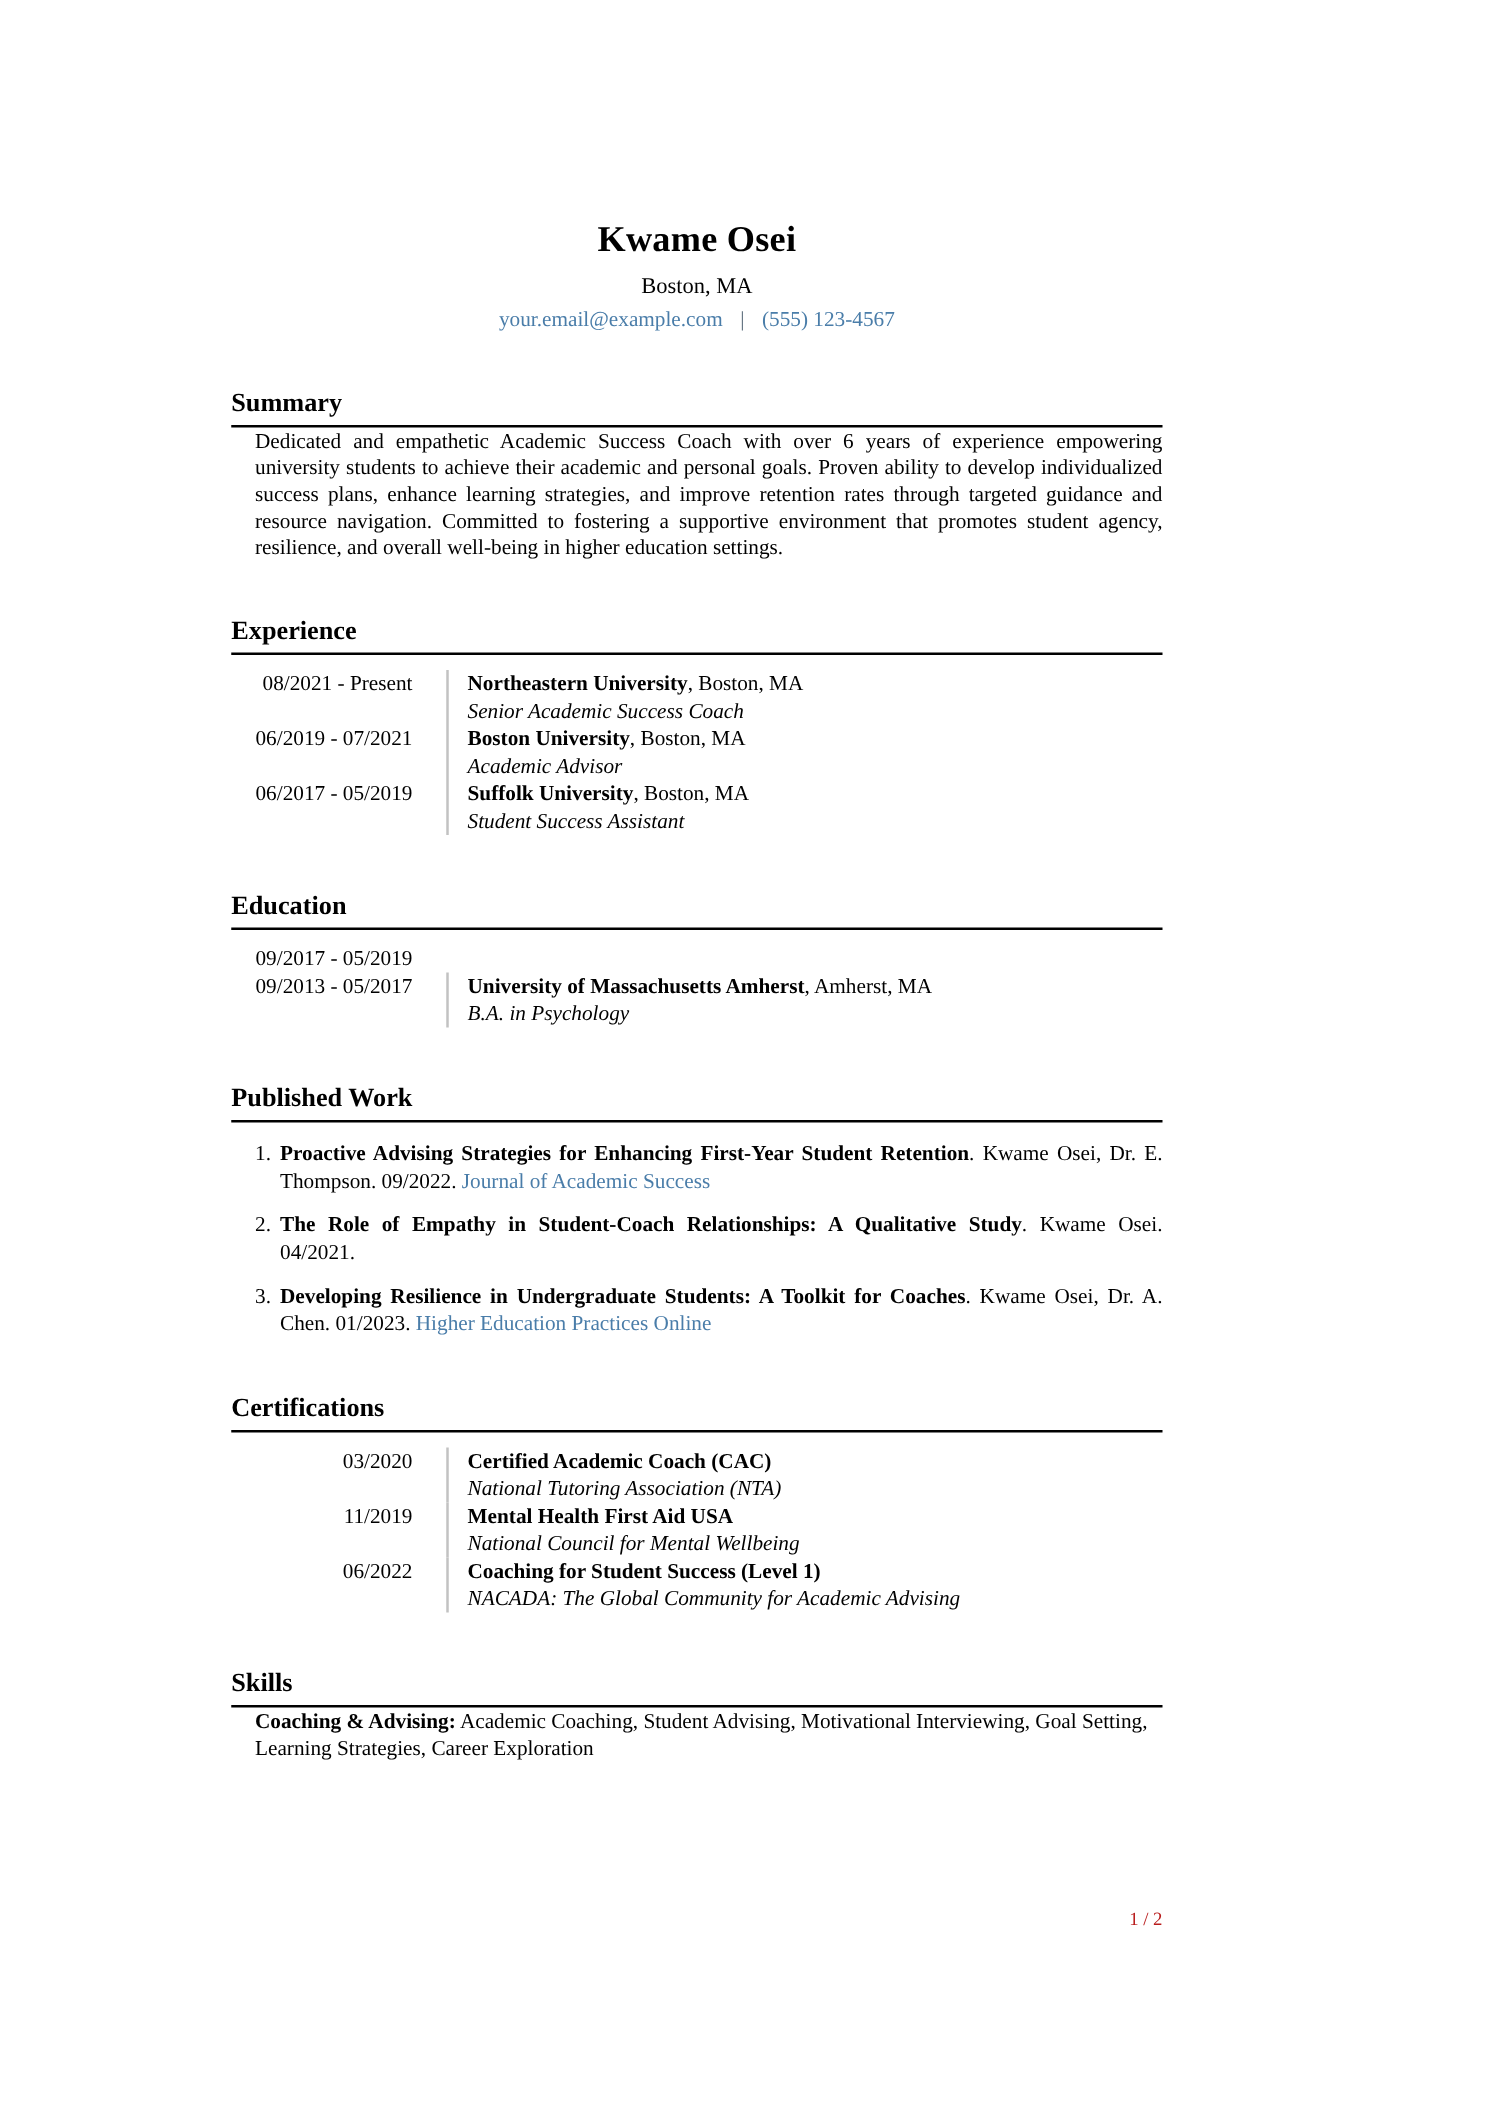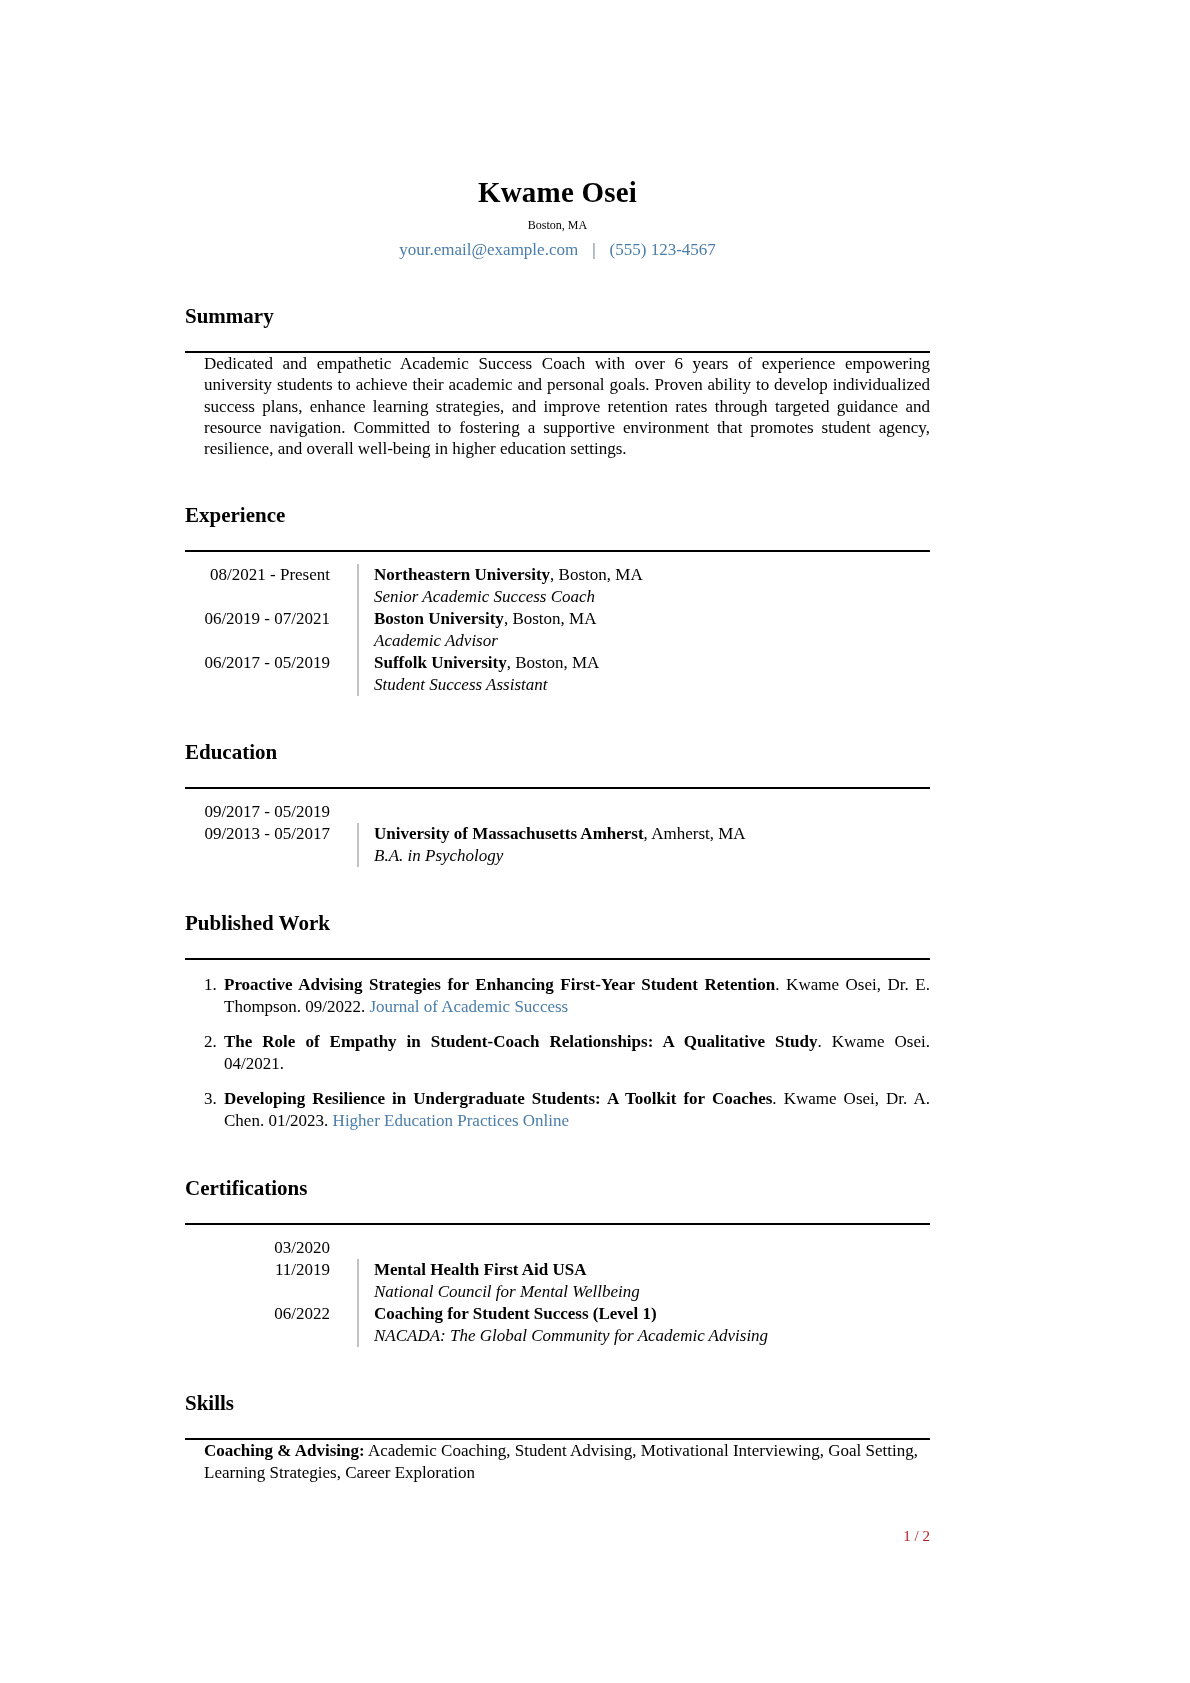--- a/index.html
+++ b/index.html
@@ -18,30 +18,30 @@
   .doc {
     position: absolute;
     left: 185px; top: 0;
     width: 745px;
     padding-top: 176px;
   }
 
   
   .header { text-align: center; }
   .name { font-size: 29px; font-weight: bold; letter-spacing: 0.2px; }
-  .location { font-size: 12px; margin-top: 9px; }
+  .location { font-size: 18px; margin-top: 9px; }
   .contact { font-size: 17px; margin-top: 7px; }
   .contact a { color: var(--link); text-decoration: none; }
   .contact .sep { color: #5a6b7a; padding: 0 14px; }
 
   
   .section { margin-top: 44px; }
   .section-title {
     font-size: 21px; font-weight: bold;
-    padding-bottom: 22px;
+    padding-bottom: 5px;
     border-bottom: 2px solid #000000;
   }
   .section-body { padding-left: 19px; }
 
   .para {
     font-size: 17px; line-height: 21.3px;
     text-align: justify;
   }
 
   
@@ -183,20 +183,24 @@
 
       </div>
     </div>
 
     <div class="section">
       <div class="section-title">Certifications</div>
       <div class="entries">
 
         <div class="entry">
           <div class="entry-date">03/2020</div>
+          <div class="entry-main">
+            <div class="entry-title"><b>Certified Academic Coach (CAC)</b></div>
+            <div class="entry-sub">National Tutoring Association (NTA)</div>
+          </div>
         </div>
 
         <div class="entry">
           <div class="entry-date">11/2019</div>
           <div class="entry-main">
             <div class="entry-title"><b>Mental Health First Aid USA</b></div>
             <div class="entry-sub">National Council for Mental Wellbeing</div>
           </div>
         </div>
 

